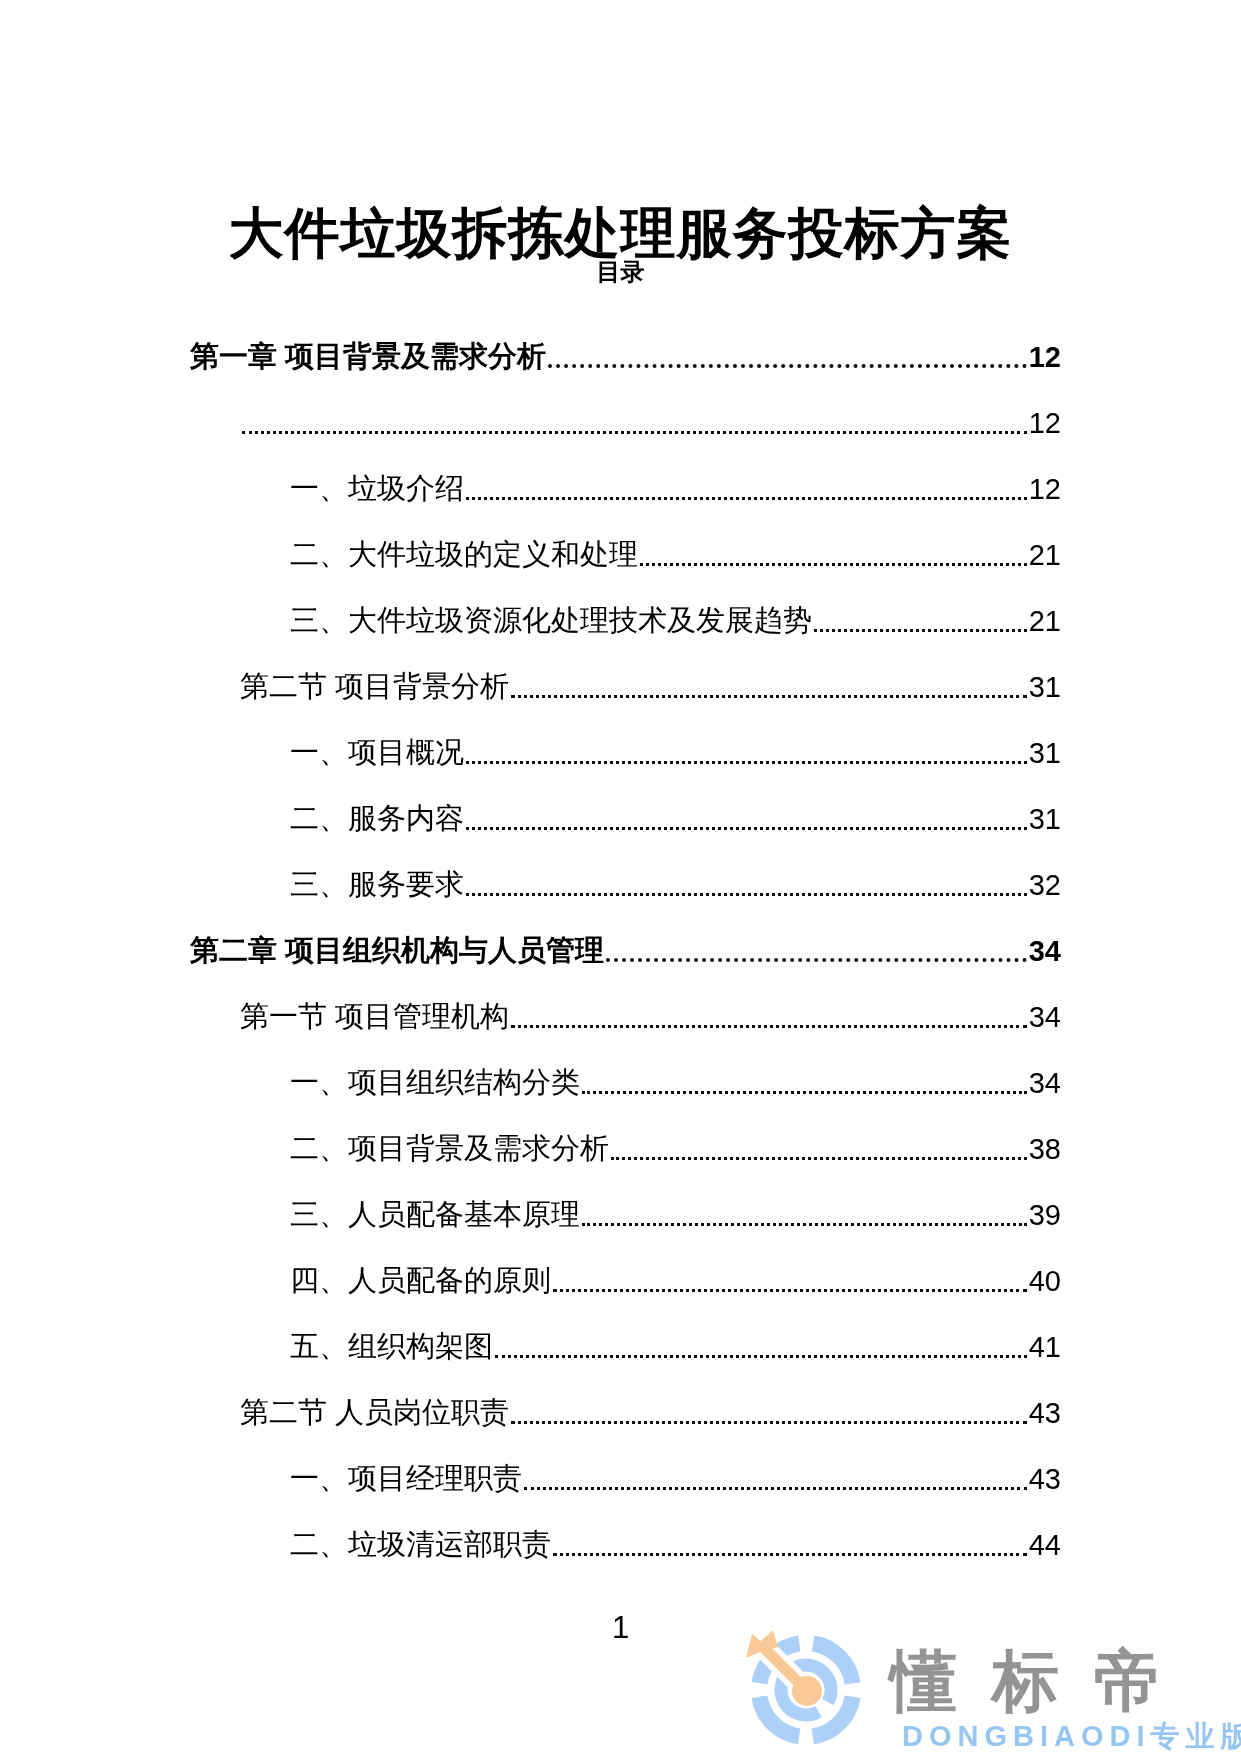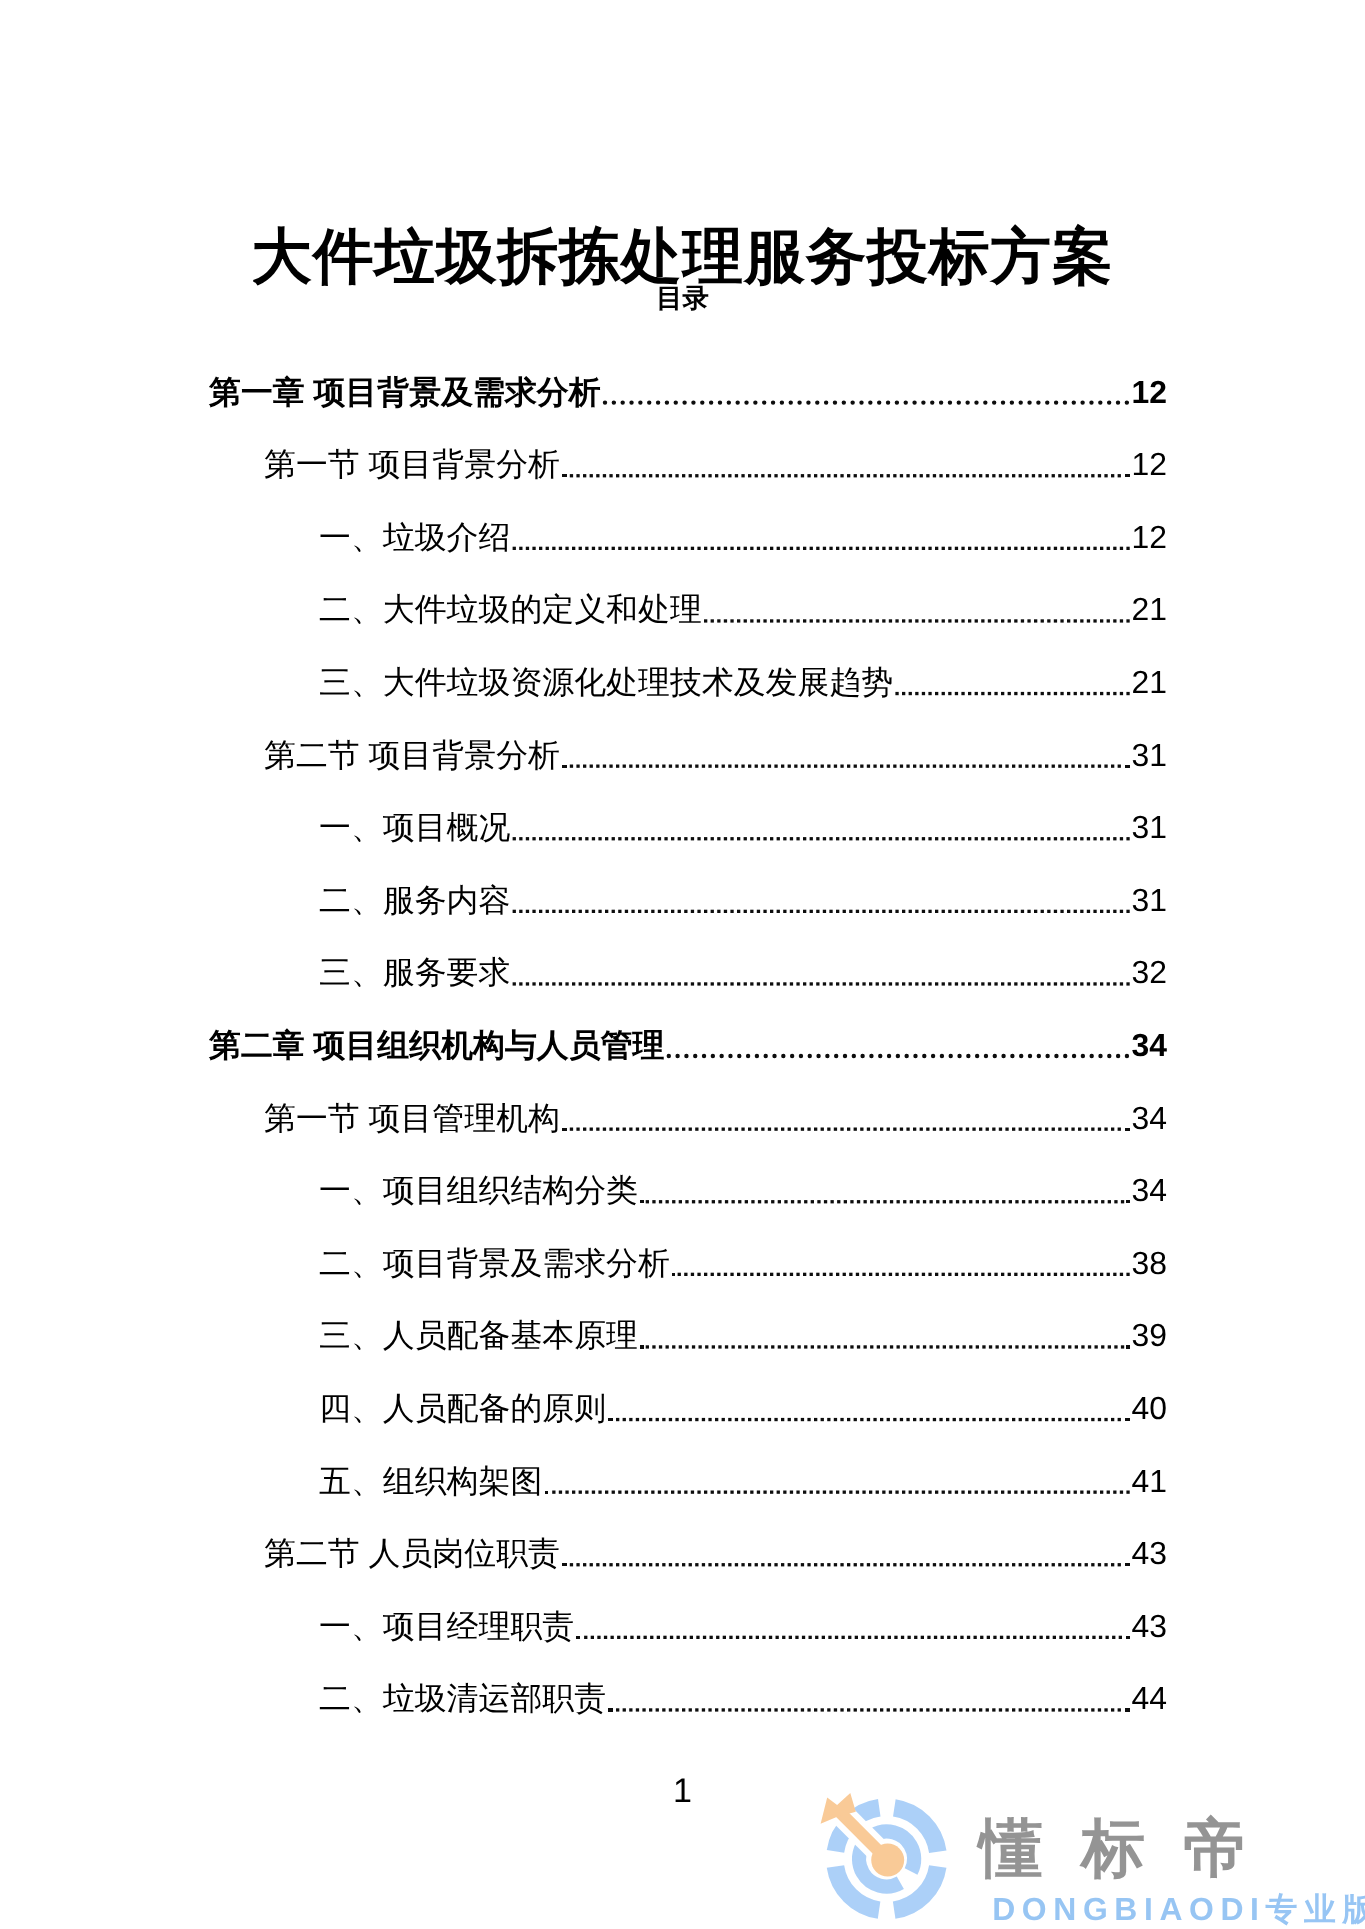--- a/index.html
+++ b/index.html
@@ -77,21 +77,21 @@
     top: 1628px;
     width: 500px;
     height: 130px;
     opacity: 0.92;
   }
   .wm-icon { position: absolute; left: 0; top: 0; width: 124px; height: 124px; }
   .wm-cn {
     position: absolute;
     left: 146px;
     top: 14px;
-    font-size: 58px;
+    font-size: 67px;
     line-height: 77px;
     font-weight: 700;
     color: #8c8c8c;
     letter-spacing: 35px;
     white-space: nowrap;
   }
   .wm-en {
     position: absolute;
     left: 158px;
     top: 96px;
@@ -112,21 +112,20 @@
 
   <div class="toc-heading">目录</div>
 
   <div class="toc" id="toc-container">
       <div class="toc-row lv1">
       <span class="toc-label">第一章 项目背景及需求分析</span>
       <span class="leader"></span>
       <span class="toc-page">12</span>
     </div>
       <div class="toc-row lv2">
-      <span class="toc-label">第一节 项目背景分析</span>
       <span class="leader"></span>
       <span class="toc-page">12</span>
     </div>
       <div class="toc-row lv3">
       <span class="toc-label">一、垃圾介绍</span>
       <span class="leader"></span>
       <span class="toc-page">12</span>
     </div>
       <div class="toc-row lv3">
       <span class="toc-label">二、大件垃圾的定义和处理</span>

